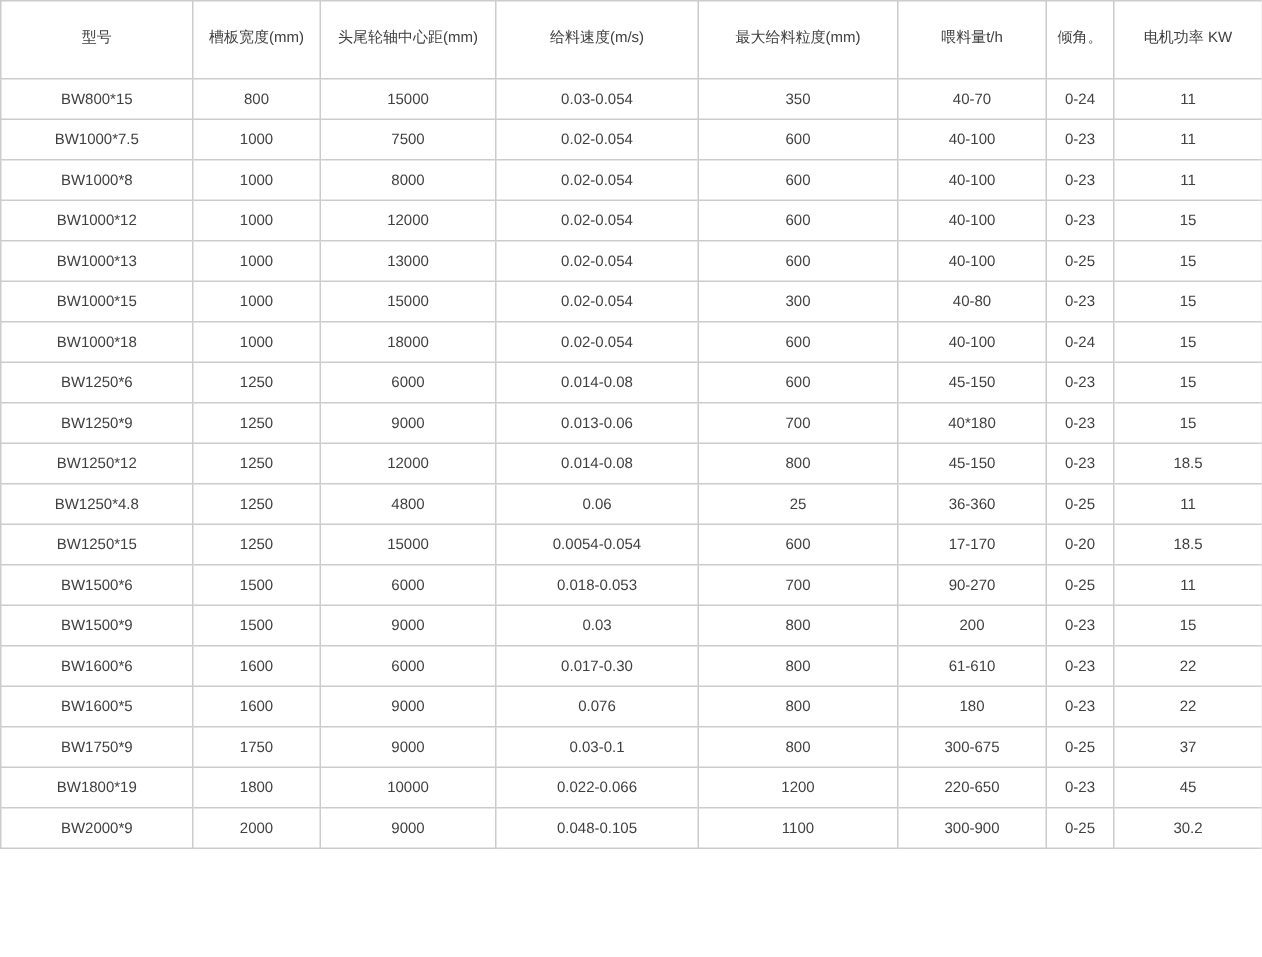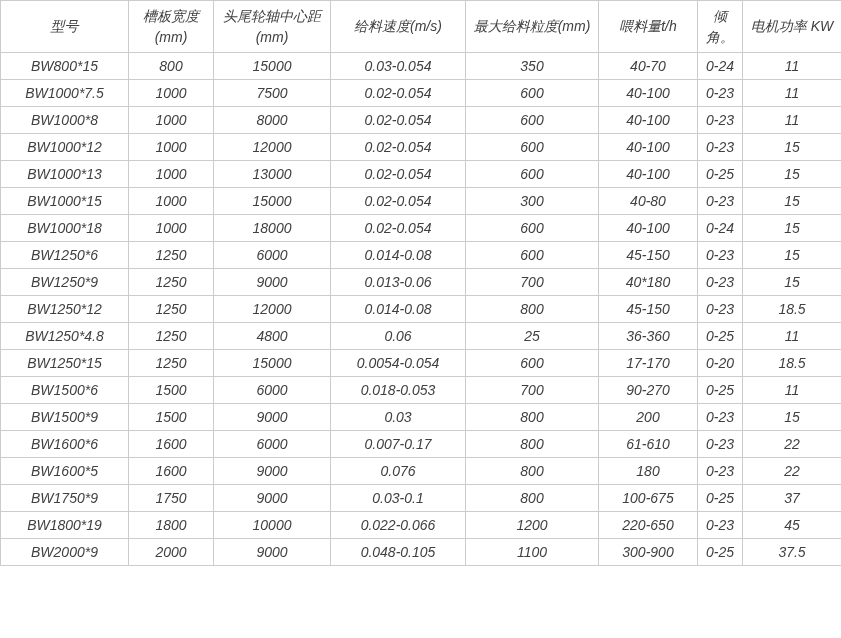--- a/index.html
+++ b/index.html
@@ -5,23 +5,22 @@
   html, body {
     margin: 0;
     padding: 0;
     background: #ffffff;
   }
   .spec-table {
     width: 841px;
     border-collapse: collapse;
     table-layout: fixed;
     font-family: "Liberation Sans", "DejaVu Sans", sans-serif;
-    font-size: 14px;
+    font-size: 10px;
     color: #404040;
-    font-style: italic;
   }
   .spec-table th, .spec-table td {
     border: 1px solid #cccccc;
     text-align: center;
     vertical-align: middle;
     font-weight: normal;
     padding: 0 2px;
     overflow: hidden;
     white-space: normal;
   }
@@ -197,21 +196,21 @@
         <td>0.03</td>
         <td>800</td>
         <td>200</td>
         <td>0-23</td>
         <td>15</td>
       </tr>
       <tr>
         <td>BW1600*6</td>
         <td>1600</td>
         <td>6000</td>
-        <td>0.007-0.17</td>
+        <td>0.017-0.30</td>
         <td>800</td>
         <td>61-610</td>
         <td>0-23</td>
         <td>22</td>
       </tr>
       <tr>
         <td>BW1600*5</td>
         <td>1600</td>
         <td>9000</td>
         <td>0.076</td>
@@ -219,21 +218,21 @@
         <td>180</td>
         <td>0-23</td>
         <td>22</td>
       </tr>
       <tr>
         <td>BW1750*9</td>
         <td>1750</td>
         <td>9000</td>
         <td>0.03-0.1</td>
         <td>800</td>
-        <td>100-675</td>
+        <td>300-675</td>
         <td>0-25</td>
         <td>37</td>
       </tr>
       <tr>
         <td>BW1800*19</td>
         <td>1800</td>
         <td>10000</td>
         <td>0.022-0.066</td>
         <td>1200</td>
         <td>220-650</td>
@@ -241,16 +240,16 @@
         <td>45</td>
       </tr>
       <tr>
         <td>BW2000*9</td>
         <td>2000</td>
         <td>9000</td>
         <td>0.048-0.105</td>
         <td>1100</td>
         <td>300-900</td>
         <td>0-25</td>
-        <td>37.5</td>
+        <td>30.2</td>
       </tr>
     </tbody>
 </table>
 
 </body></html>

